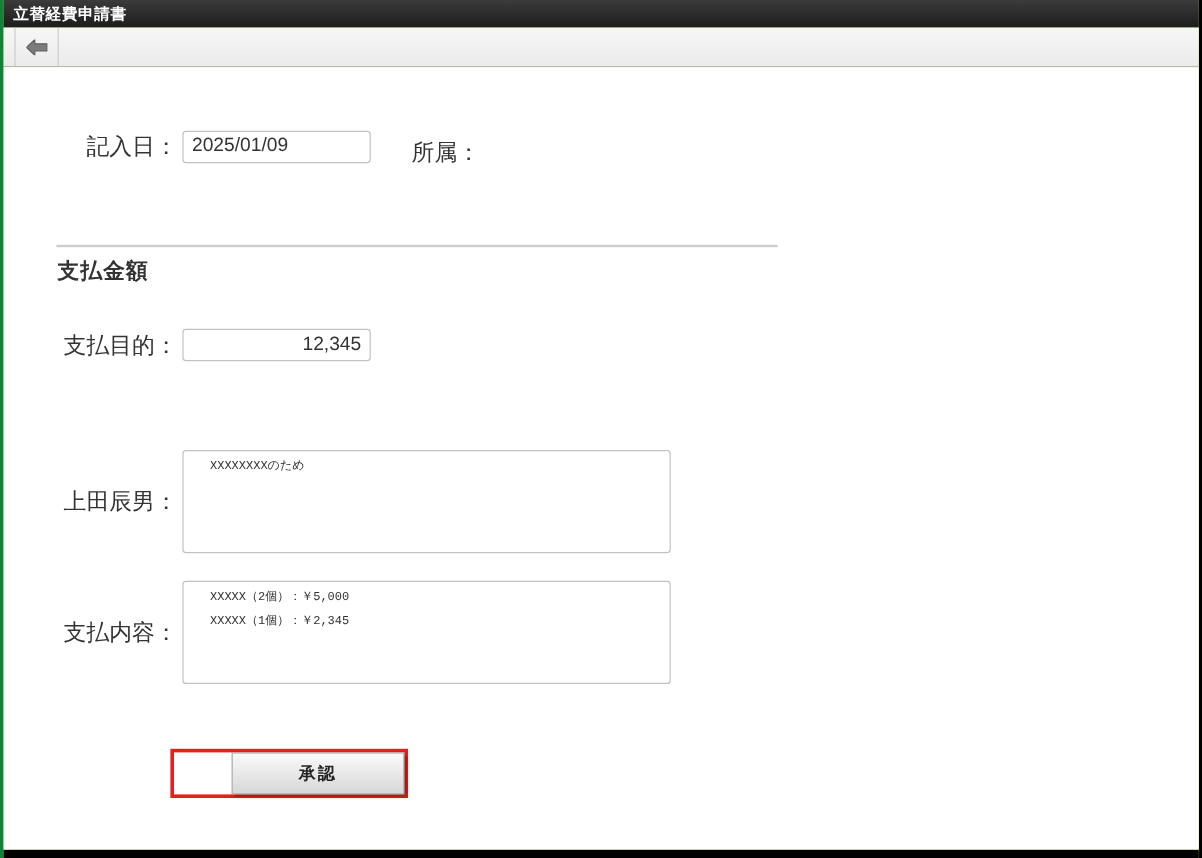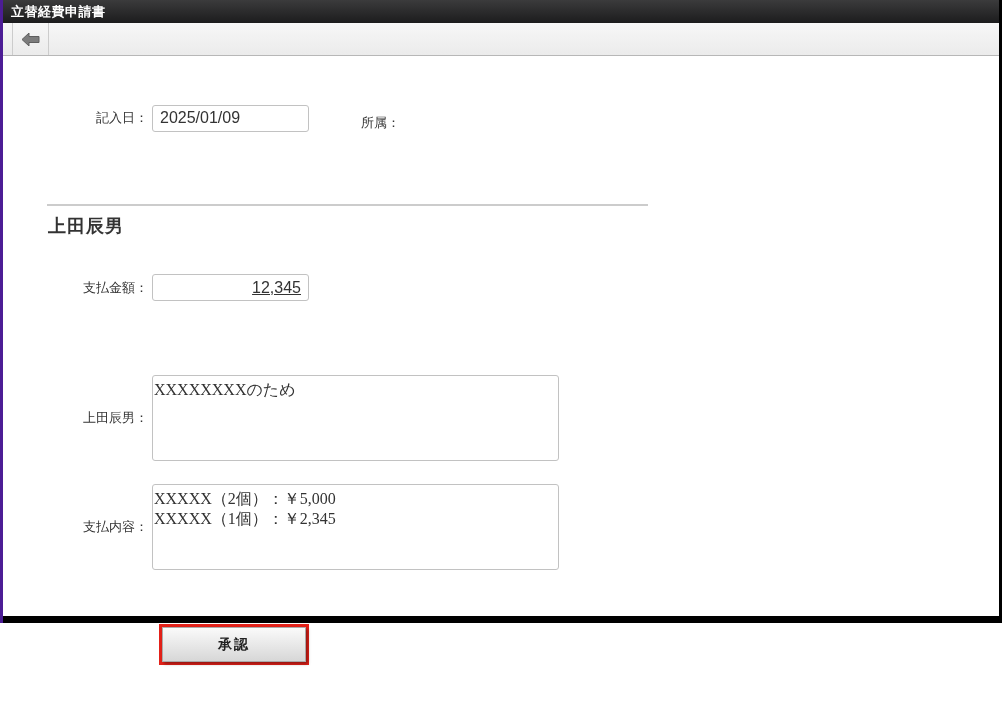--- a/index.html
+++ b/index.html
@@ -3,23 +3,23 @@
 <meta charset="utf-8">
 <style>
   html,body { margin:0; padding:0; background:#fff; }
   body {
     width:1002px; height:715px;
     font-family:"Liberation Sans","DejaVu Sans",sans-serif;
     overflow:hidden;
   }
   .page {
     box-sizing:border-box;
-    width:1002px; height:623px;
+    width:1002px; height:715px;
     display:flex; flex-direction:column;
-    border-left:3px solid #4c1d95; border-right:3px solid #000;
+    border-left:3px solid #15803d; border-right:3px solid #000;
     background:#bef264;
   }
   .titlebar {
     height:23px; flex:0 0 23px;
     background:linear-gradient(#3b3b3c,#1c1c1d);
     color:#fff; font-weight:bold; font-size:13px;
     line-height:23px; padding-left:8px;
     letter-spacing:0.5px;
   }
   .toolbar {
@@ -37,56 +37,57 @@
   }
   .back-btn svg { display:block; }
   .content {
     position:relative; flex:1 1 auto; background:#fff;
   }
   .row {
     position:absolute; left:0;
     display:flex; align-items:center;
   }
   .lbl {
-    color:#333; font-size:13px;
+    color:#333; font-size:19px;
     text-align:right; white-space:nowrap;
   }
   .lbl-main { width:145px; }
   .lbl-right { width:91px;margin-top:10px; }
   .txt {
     box-sizing:border-box;
     height:27px; border:1px solid #c2c2c2; border-radius:3px;
     font-family:"Liberation Sans","DejaVu Sans",sans-serif;
     font-size:16px; color:#333; padding:0 7px;
     margin-left:4px; background:#fff; outline:none;
   }
   .txt.w-small { width:157px; }
   .txt.w-wide  { width:407px; }
-  .txt.num { text-align:right;text-decoration:underline; }
+  .txt.num { text-align:right; }
   .tarea {
     box-sizing:border-box;
     width:407px; height:86px;
     border:1px solid #c2c2c2; border-radius:3px;
-    font-family:Liberation Serif, serif;
-    font-size:16px; color:#333; line-height:20px;
-    padding:4px 1px; margin-left:4px;
+    font-family:Liberation Mono, monospace;
+    font-size:10px; color:#333; line-height:20px;
+    padding:4px 22px; margin-left:4px;
     resize:none; overflow:hidden; background:#fff; outline:none;
   }
   .divider {
     position:absolute; left:44px; width:601px; height:0;
     border-top:2px solid #cccccc;
   }
   .section-title {
     position:absolute; left:45px;
     font-size:18px; font-weight:bold; color:#333;
     letter-spacing:1px;
   }
   .approve-wrap {
-    position:absolute; left:156px; top:568px;
+    position:absolute; left:139px; top:568px;
     border:3px solid #e32119;
+    padding-left:48px;
   }
   .approve-btn {
     box-sizing:border-box;
     width:144px; height:35px;
     background:linear-gradient(#fafafa,#d7d7d7);
     border:1px solid #aaaaaa;
     font-family:"Liberation Sans","DejaVu Sans",sans-serif;
     font-size:14px; font-weight:bold; color:#222;
     letter-spacing:2px; cursor:pointer;
     box-shadow:2px 2px 3px rgba(0,0,0,0.35);
@@ -118,24 +119,24 @@
 
     <div class="row" style="top:48px;">
       <div class="lbl lbl-main">記入日：</div>
       <input class="txt w-small" type="text" value="2025/01/09" style="">
       <div class="lbl lbl-right">所属：</div>
     </div>
 
 
     <div class="divider" style="top:148px;"></div>
 
-    <div class="section-title" style="top:158px;">上田辰男</div>
+    <div class="section-title" style="top:158px;">支払金額</div>
 
     <div class="row" style="top:218px;">
-      <div class="lbl lbl-main">支払金額：</div>
+      <div class="lbl lbl-main">支払目的：</div>
       <input class="txt w-small num" type="text" value="12,345" style="">
     </div>
 
 
     <div class="row" style="top:319px;">
       <div class="lbl lbl-main">上田辰男：</div>
       <textarea class="tarea" style="">XXXXXXXXのため</textarea>
     </div>
 
     <div class="row" style="top:428px;">

